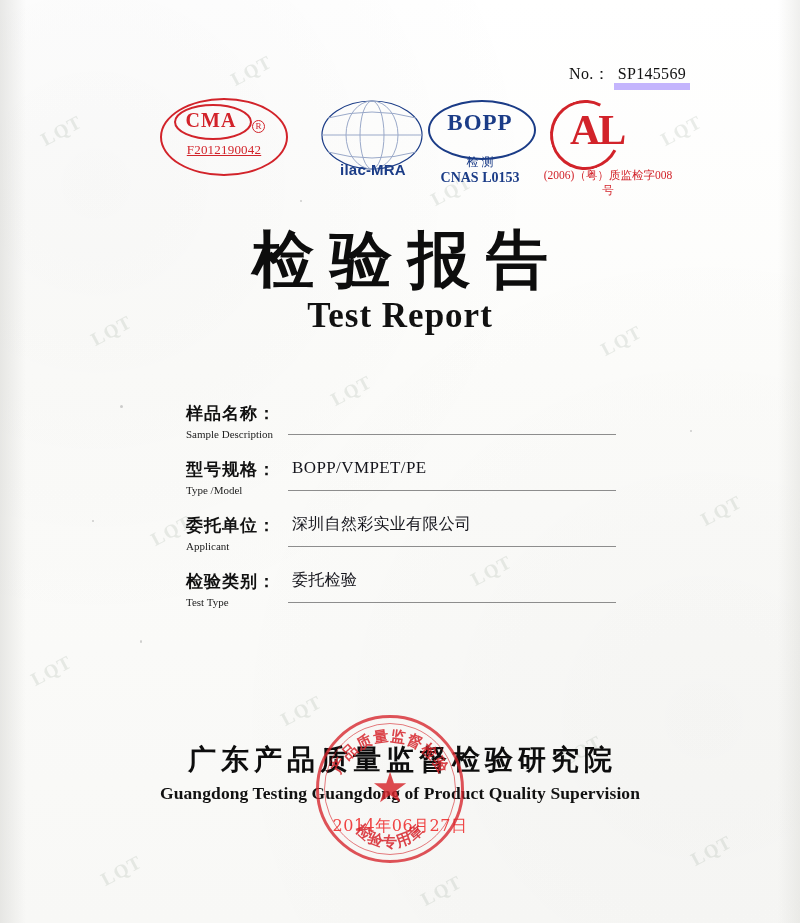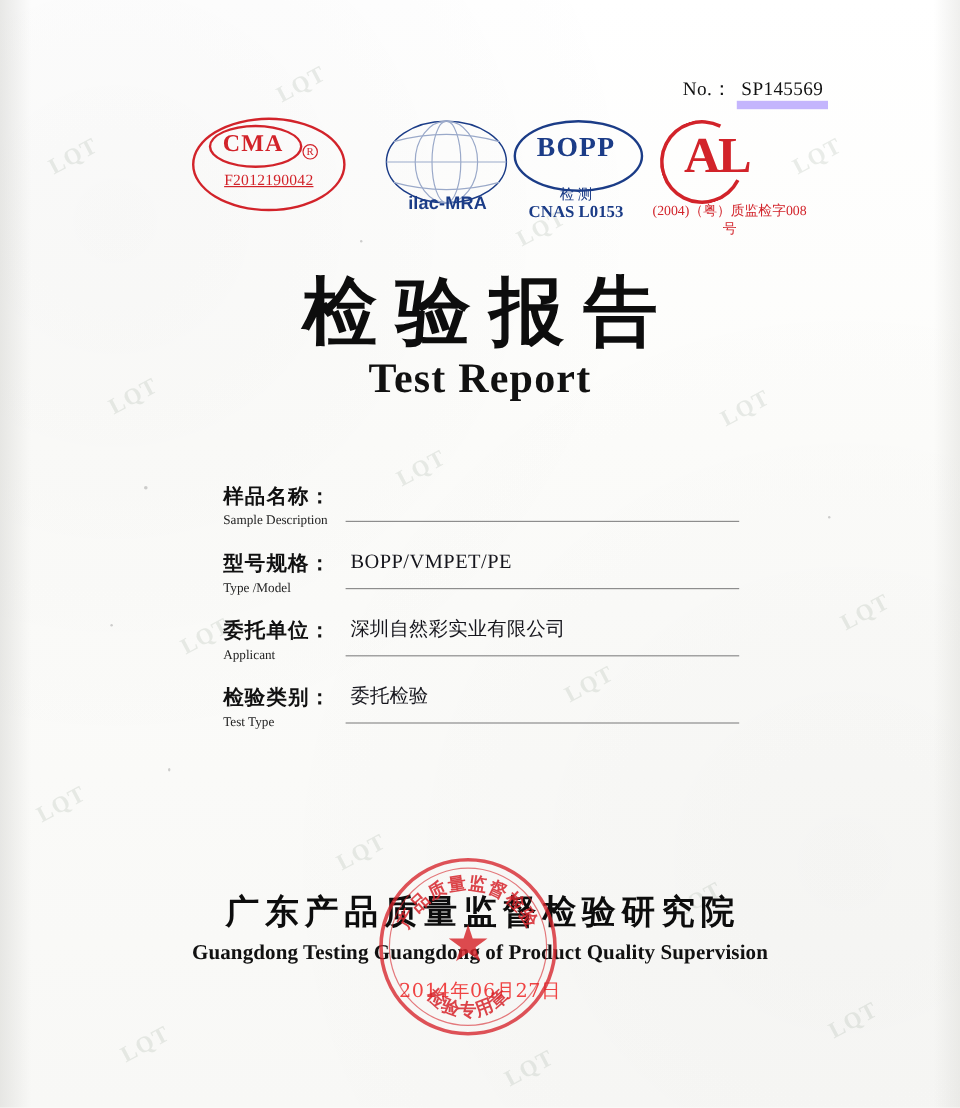--- a/index.html
+++ b/index.html
@@ -500,21 +500,21 @@
     <div class="cnas">
       <div class="oval"></div>
       <div class="name">BOPP</div>
       <div class="sub-cn">检 测</div>
       <div class="accr">CNAS L0153</div>
     </div>
 
     <div class="cal">
       <div class="c-ring"></div>
       <div class="letters">AL</div>
-      <div class="code">(2004)（粤）质监检字008号</div>
+      <div class="code">(2006)（粤）质监检字008号</div>
     </div>
   </div>
 
   <div class="title-cn">检验报告</div>
   <div class="title-en">Test Report</div>
 
   <div class="fields">
 
     <div class="field-row">
       <div class="field-label">

